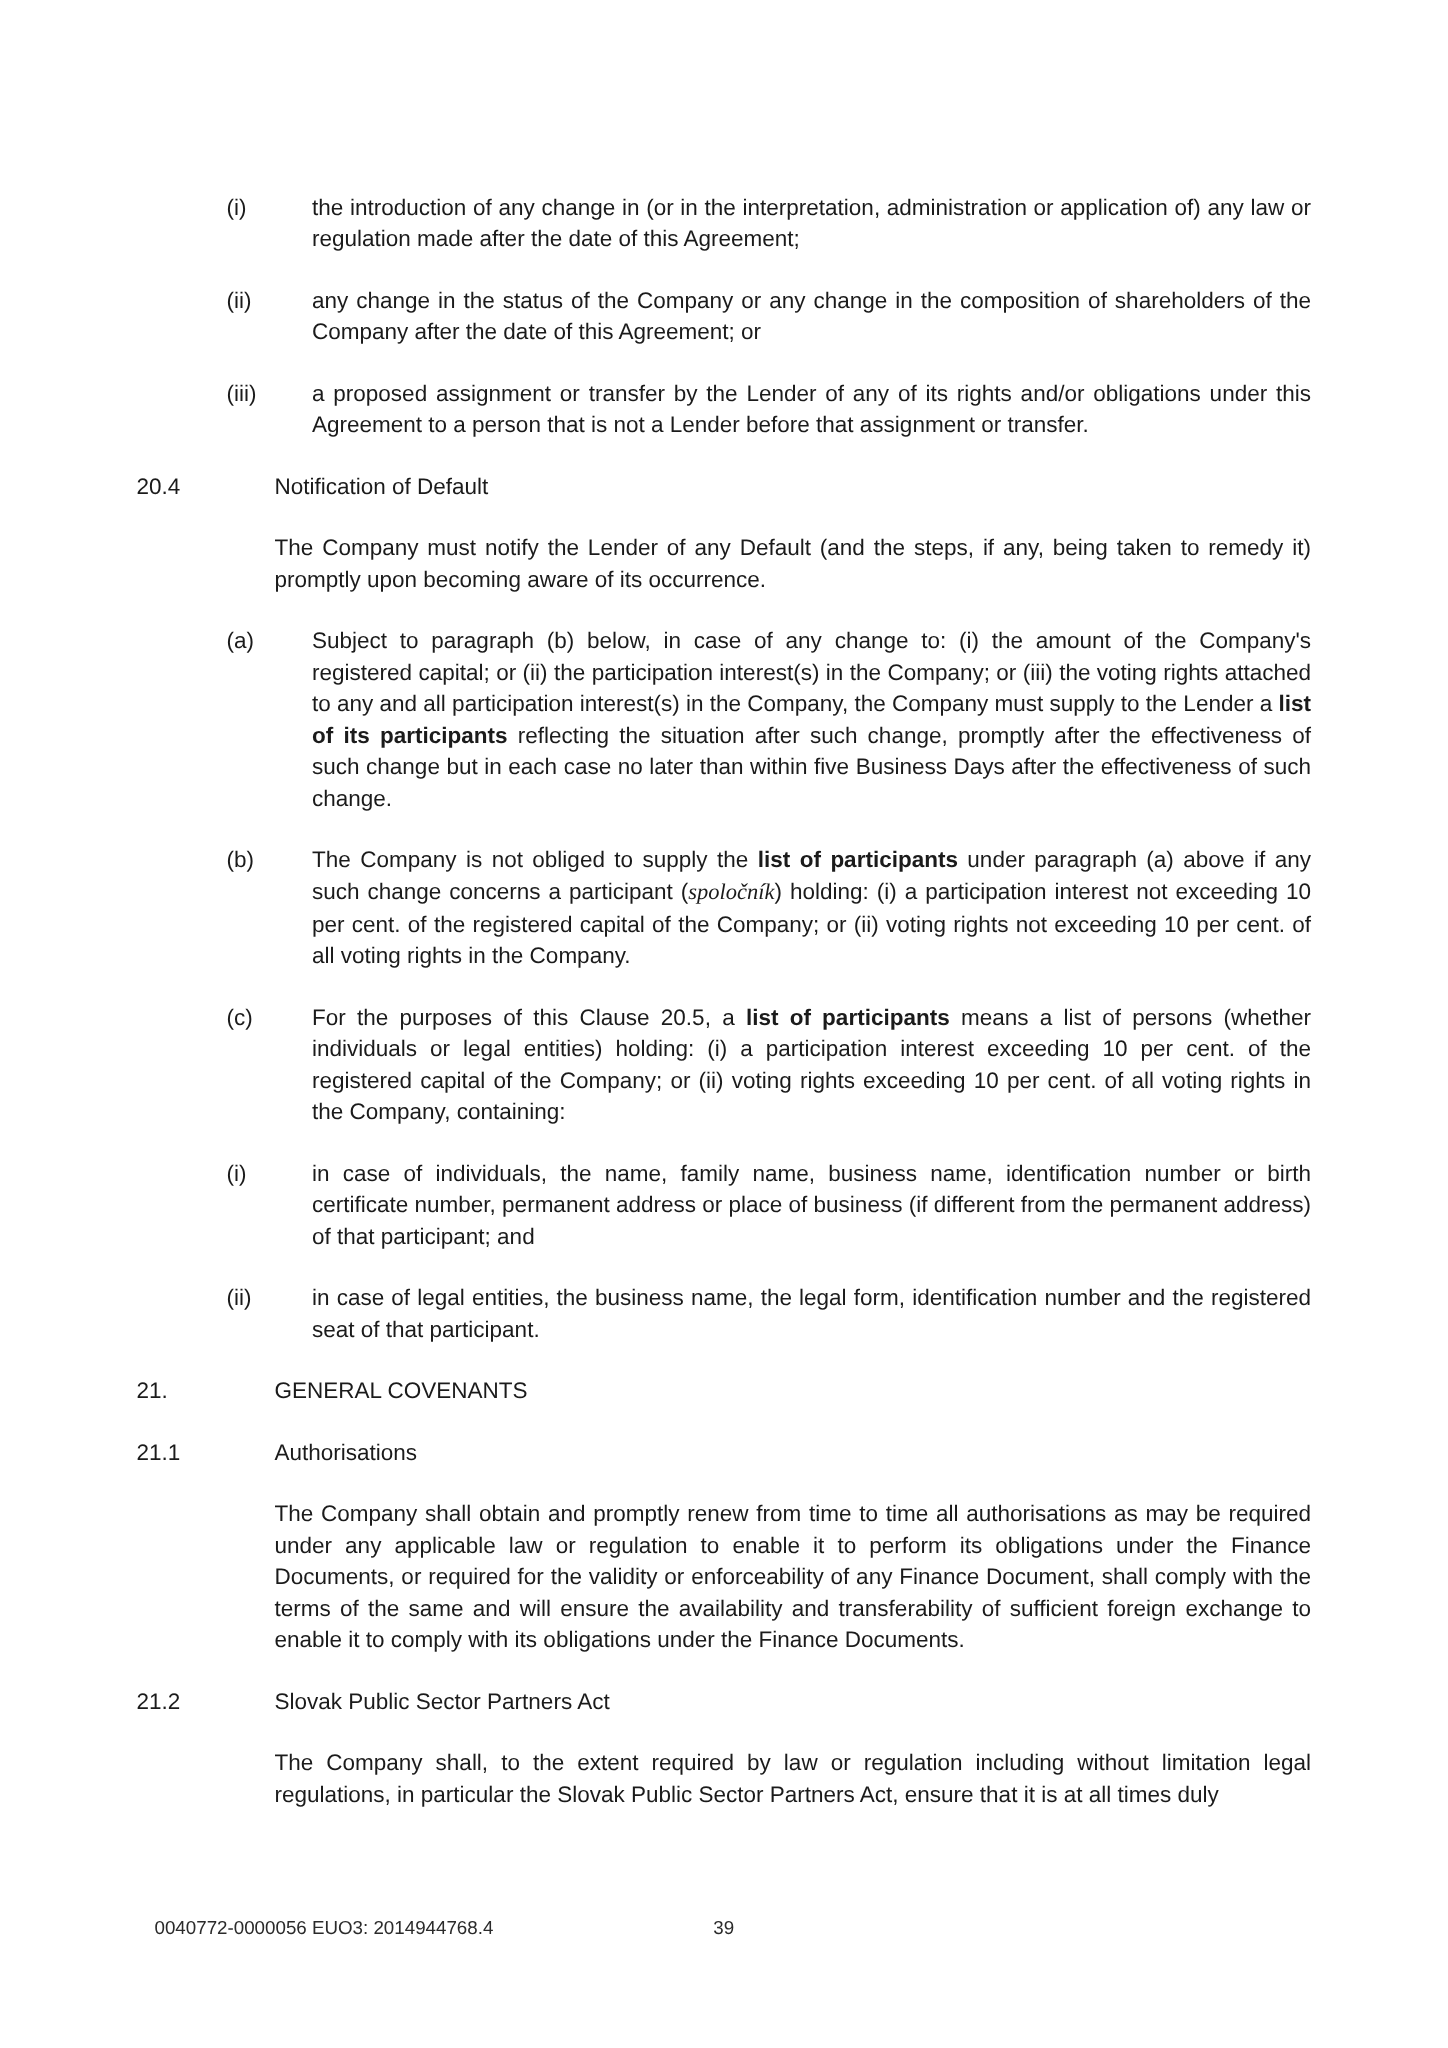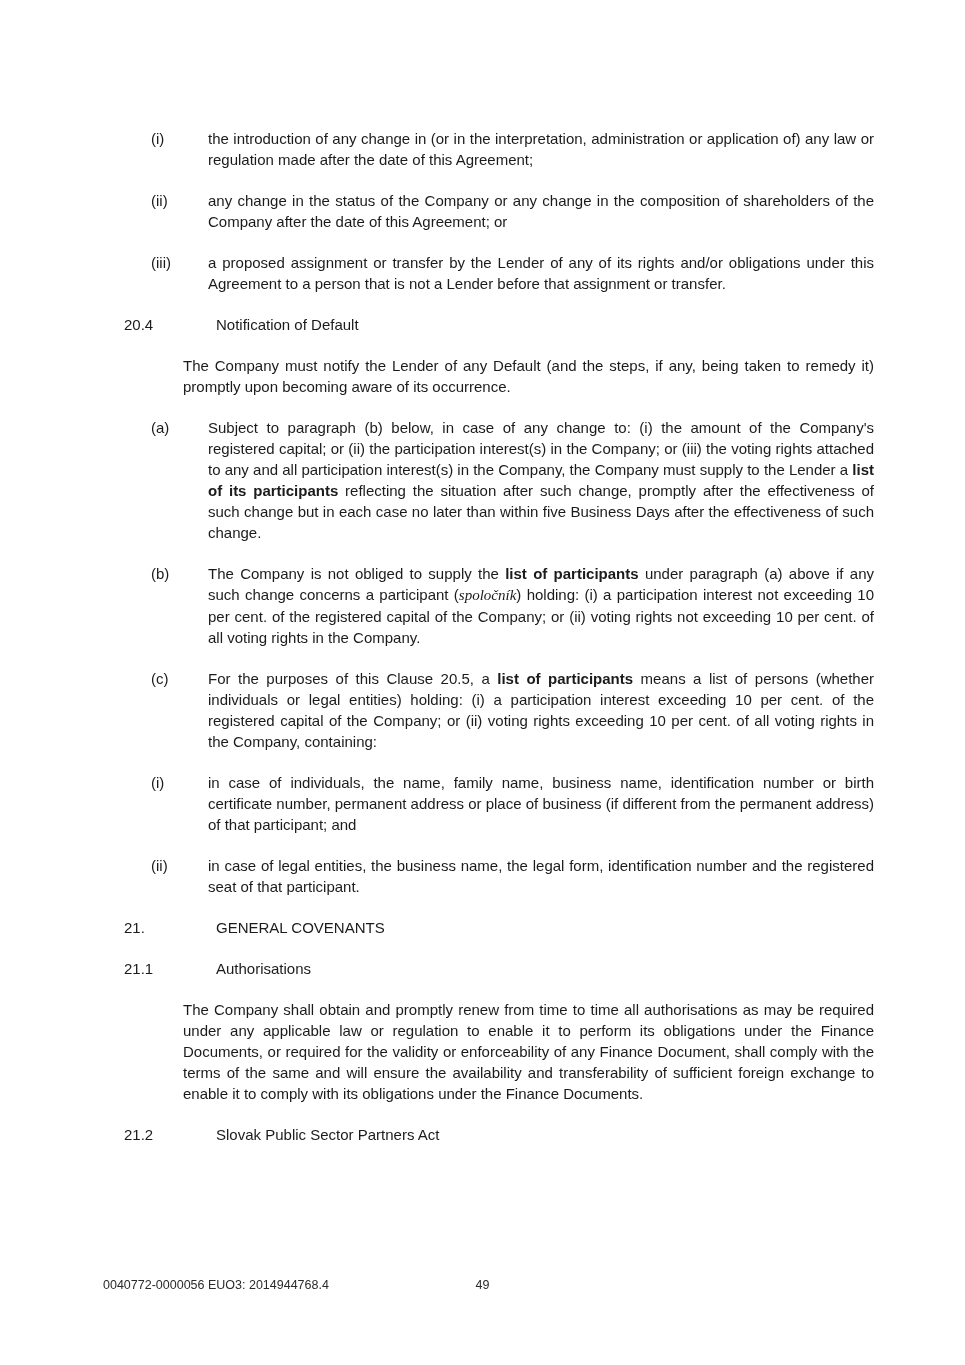--- a/index.html
+++ b/index.html
@@ -16,21 +16,21 @@
   }
   .doc {
     position: absolute;
     left: 91px;
     top: 128px;
     width: 783px;
   }
   .block { margin: 0 0 20px 0; }
   
   .clause-head { display: flex; text-align: left; }
-  .col-num { flex: 0 0 60px; margin-left: 33px; }
+  .col-num { flex: 0 0 60px; }
   .head-text { flex: 1; margin-left: 32px; }
   
   .sub { display: flex; margin-left: 60px; }
   .sub .col-marker { flex: 0 0 57px; }
   .sub .txt { flex: 1; text-align: justify; }
   
   .body-par { margin-left: 92px; text-align: justify; }
   .b { font-weight: bold; }
   .it { font-style: italic; font-family: Liberation Serif, serif; }
   .footer {
@@ -104,20 +104,21 @@
     <div class="clause-head block">
       <span class="col-num">21.1</span>
       <span class="head-text">Authorisations</span>
     </div>
     <p class="body-par block">The Company shall obtain and promptly renew from time to time all authorisations as may be required under any applicable law or regulation to enable it to perform its obligations under the Finance Documents, or required for the validity or enforceability of any Finance Document, shall comply with the terms of the same and will ensure the availability and transferability of sufficient foreign exchange to enable it to comply with its obligations under the Finance Documents.</p>
 
     <div class="clause-head block">
       <span class="col-num">21.2</span>
       <span class="head-text">Slovak Public Sector Partners Act</span>
     </div>
+    <p class="body-par block">The Company shall, to the extent required by law or regulation including without limitation legal regulations, in particular the Slovak Public Sector Partners Act, ensure that it is at all times duly</p>
 
   </div>
 
   <div class="footer">
     <span class="doc-ref">0040772-0000056 EUO3: 2014944768.4</span>
-    <span class="page-num">49</span>
+    <span class="page-num">39</span>
   </div>
 </div>
 
 </body></html>

